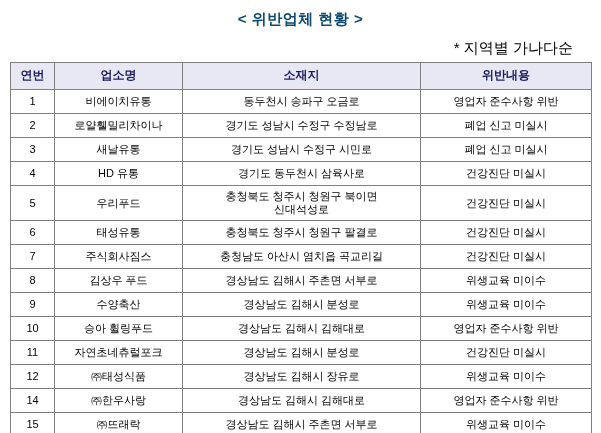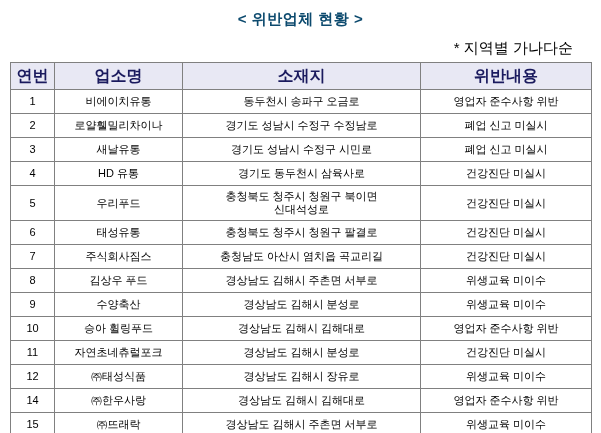--- a/index.html
+++ b/index.html
@@ -51,21 +51,21 @@
     text-align: center;
     vertical-align: middle;
     padding: 0;
     height: 23px;
     line-height: 1.15;
     color: #000;
   }
   table.report thead th {
     background: #e8e8f4;
     font-weight: bold;
-    font-size: 16px;
+    font-size: 12px;
     height: 26px;
     color: #1a1a5e;
   }
   .col-no { width: 44px; }
   .col-name { width: 128px; }
   .col-addr { width: 238px; }
   .col-detail { width: 171px; }
   td.name-cell {
     color: #1a3c8c;
   }

